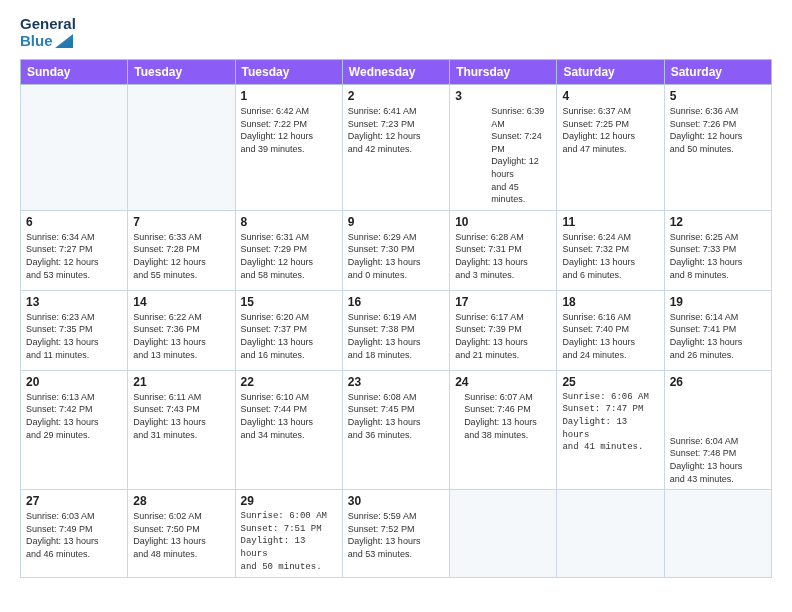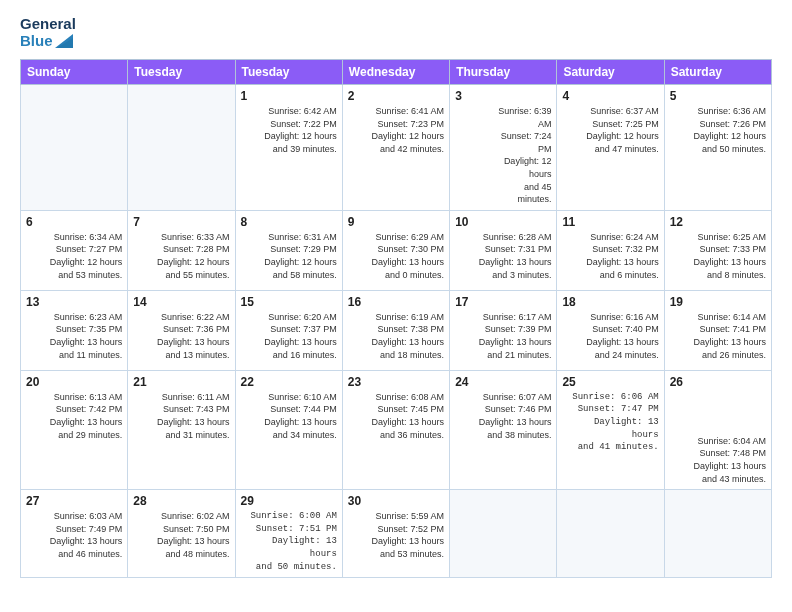--- a/index.html
+++ b/index.html
@@ -68,21 +68,20 @@
     .day-number {
       font-size: 12px;
       font-weight: bold;
       color: #222;
       margin-bottom: 2px;
     }
     .day-info {
       font-size: 9px;
       color: #333;
       line-height: 1.4;
-      text-align: right;
     }
   </style>
 </head>
 <body>
 
 <div class="container">
   <div class="header-row">
     <div class="logo">
   <div style="display:flex;flex-direction:column;line-height:1.1;">
     <span style="font-size:15px;font-weight:bold;color:#1a3a5c;">General</span>

